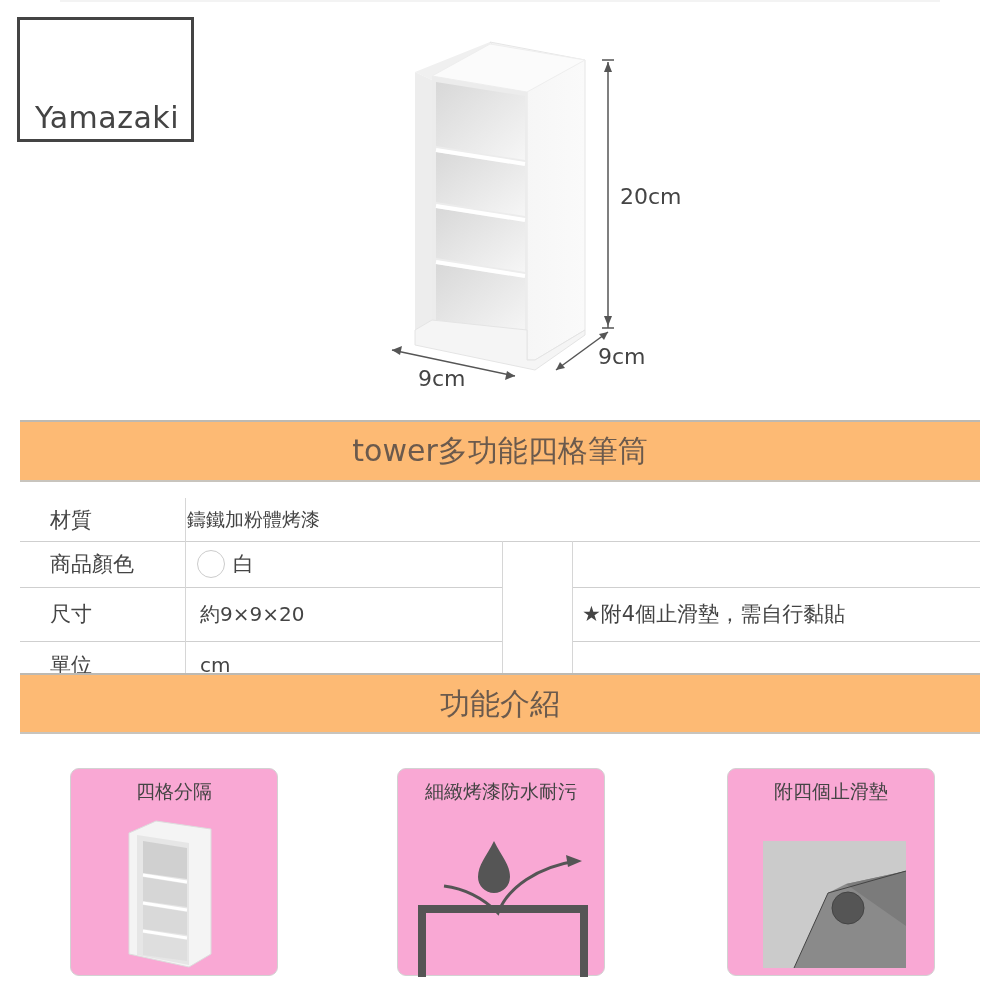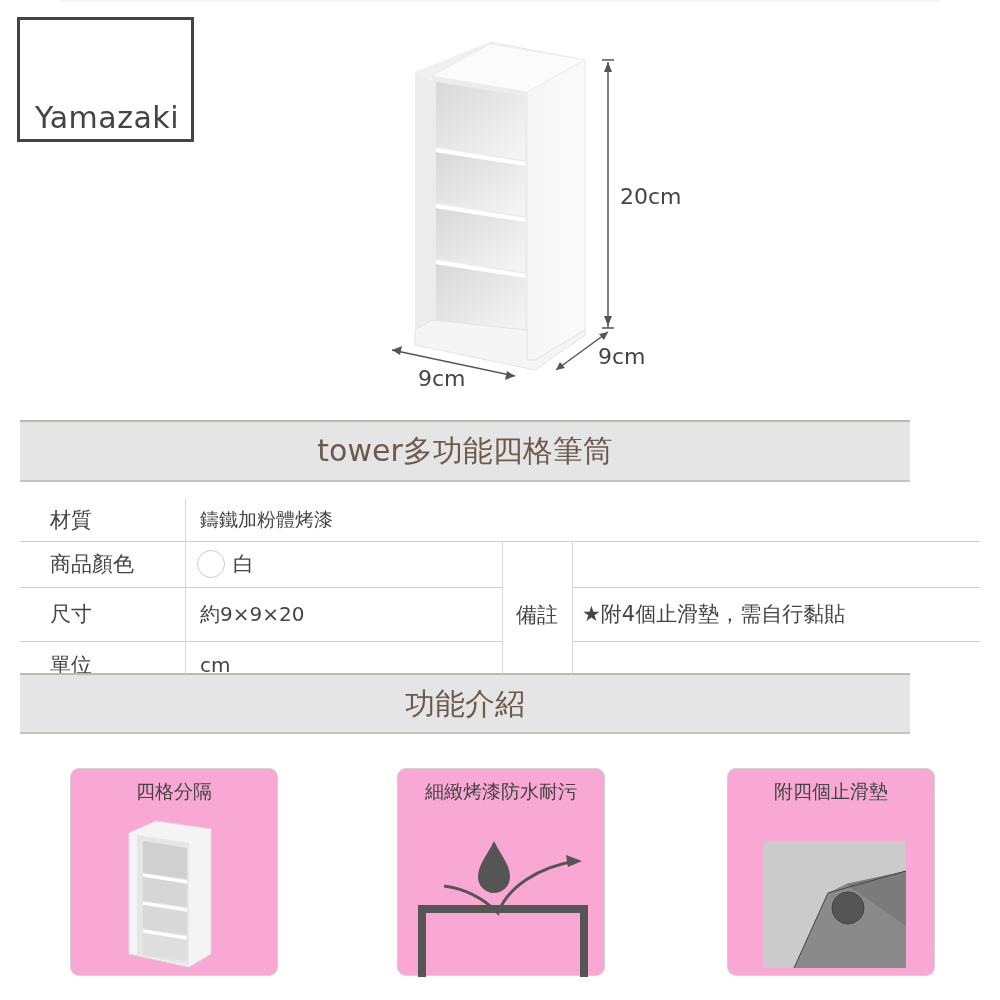--- a/index.html
+++ b/index.html
@@ -2,21 +2,21 @@
 <html><head>
 <meta charset="utf-8">
 <style>
   html,body{margin:0;padding:0;background:#fff;}
   body{width:1000px;height:1000px;position:relative;overflow:hidden;font-family:"DejaVu Sans","Liberation Sans",sans-serif;color:#444;}
   .topline{position:absolute;left:60px;top:0;width:880px;height:2px;background:#f3f3f3;}
   .logo{position:absolute;left:17px;top:17px;width:177px;height:125px;border:3px solid #444;box-sizing:border-box;}
   .logo span{position:absolute;left:15px;top:80px;font-size:30px;color:#444;font-family:"DejaVu Sans",sans-serif;letter-spacing:0.5px;}
   .product{position:absolute;left:380px;top:30px;width:300px;height:370px;}
   .dimlabel{position:absolute;font-size:22px;color:#444;font-family:"DejaVu Sans",sans-serif;}
-  .band{position:absolute;left:20px;width:890px;background:#e5e5e5;border-top:2px solid #bdb9b2;border-bottom:2px solid #c8c4bd;box-sizing:border-box;text-align:center;color:#6b5a4d;}
+  .band{position:absolute;left:20px;width:960px;background:#fdba74;border-top:2px solid #bdb9b2;border-bottom:2px solid #c8c4bd;box-sizing:border-box;text-align:center;color:#6b5a4d;}
   .band1{top:420px;height:62px;font-size:30px;line-height:58px;}
   .band2{top:673px;height:61px;font-size:30px;line-height:57px;}
   .tbl{position:absolute;left:20px;top:482px;width:960px;height:191px;margin-top:16px;}
   .cell{position:absolute;box-sizing:border-box;font-size:21px;color:#444;display:flex;align-items:center;}
   .hline{position:absolute;left:0;width:960px;height:1px;background:#cfcfcf;}
   .vline{position:absolute;width:1px;background:#d6d6d6;}
   .swatch{width:26px;height:26px;border-radius:50%;border:1px solid #ccc;margin-right:8px;display:inline-block;}
   .card{position:absolute;top:768px;width:208px;height:208px;border:1px solid #d2d2d2;border-radius:9px;box-sizing:border-box;background:#f9a8d4;}
   .card .ttl{position:absolute;left:0;right:0;top:10px;text-align:center;font-size:19px;color:#444;}
   .card svg{position:absolute;left:0;top:0;}
@@ -89,35 +89,34 @@
   <div class="hline" style="top:89px;width:482px;"></div>
   <div class="hline" style="top:89px;left:552px;width:408px;"></div>
   <div class="hline" style="top:143px;width:482px;"></div>
   <div class="hline" style="top:143px;left:552px;width:408px;"></div>
 
   <div class="vline" style="left:165px;top:0;height:191px;"></div>
   <div class="vline" style="left:482px;top:43px;height:148px;"></div>
   <div class="vline" style="left:552px;top:43px;height:148px;"></div>
 
   <div class="cell" style="left:0;top:0;width:165px;height:43px;padding-left:30px;">材質</div>
-  <div class="cell" style="left:165px;top:0;width:795px;height:43px;padding-left:15px;font-size:19px;">鑄鐵加粉體烤漆</div>
+  <div class="cell" style="left:165px;top:0;width:795px;height:43px;padding-left:2px;font-size:19px;">鑄鐵加粉體烤漆</div>
 
   <div class="cell" style="left:0;top:43px;width:165px;height:46px;padding-left:30px;">商品顏色</div>
   <div class="cell" style="left:165px;top:43px;width:317px;height:46px;padding-left:12px;">
     <span class="swatch"></span>
     <span>白</span>
   </div>
 
   <div class="cell" style="left:0;top:89px;width:165px;height:54px;padding-left:30px;">尺寸</div>
   <div class="cell" style="left:165px;top:89px;width:317px;height:54px;padding-left:15px;font-size:20px;">約9×9×20</div>
 
   <div class="cell" style="left:0;top:143px;width:165px;height:48px;padding-left:30px;">單位</div>
   <div class="cell" style="left:165px;top:143px;width:317px;height:48px;padding-left:15px;font-size:20px;">cm</div>
 
-  <div class="cell" style="left:482px;top:43px;width:70px;height:148px;justify-content:center;">備註</div>
   <div class="cell" style="left:552px;top:89px;width:408px;height:54px;padding-left:10px;">★附4個止滑墊，需自行黏貼</div>
   <div class="cell" style="left:552px;top:143px;width:408px;height:48px;padding-left:10px;"></div>
 </div>
 
 <div class="band band2">功能介紹</div>
 
 <div class="card" style="left:70px;">
   <div class="ttl">四格分隔</div>
   <svg width="208" height="208">
     <polygon points="58,64 85,52 140,60 140,185 118,198 58,185" fill="#f4f4f4" stroke="#ddd"></polygon>

